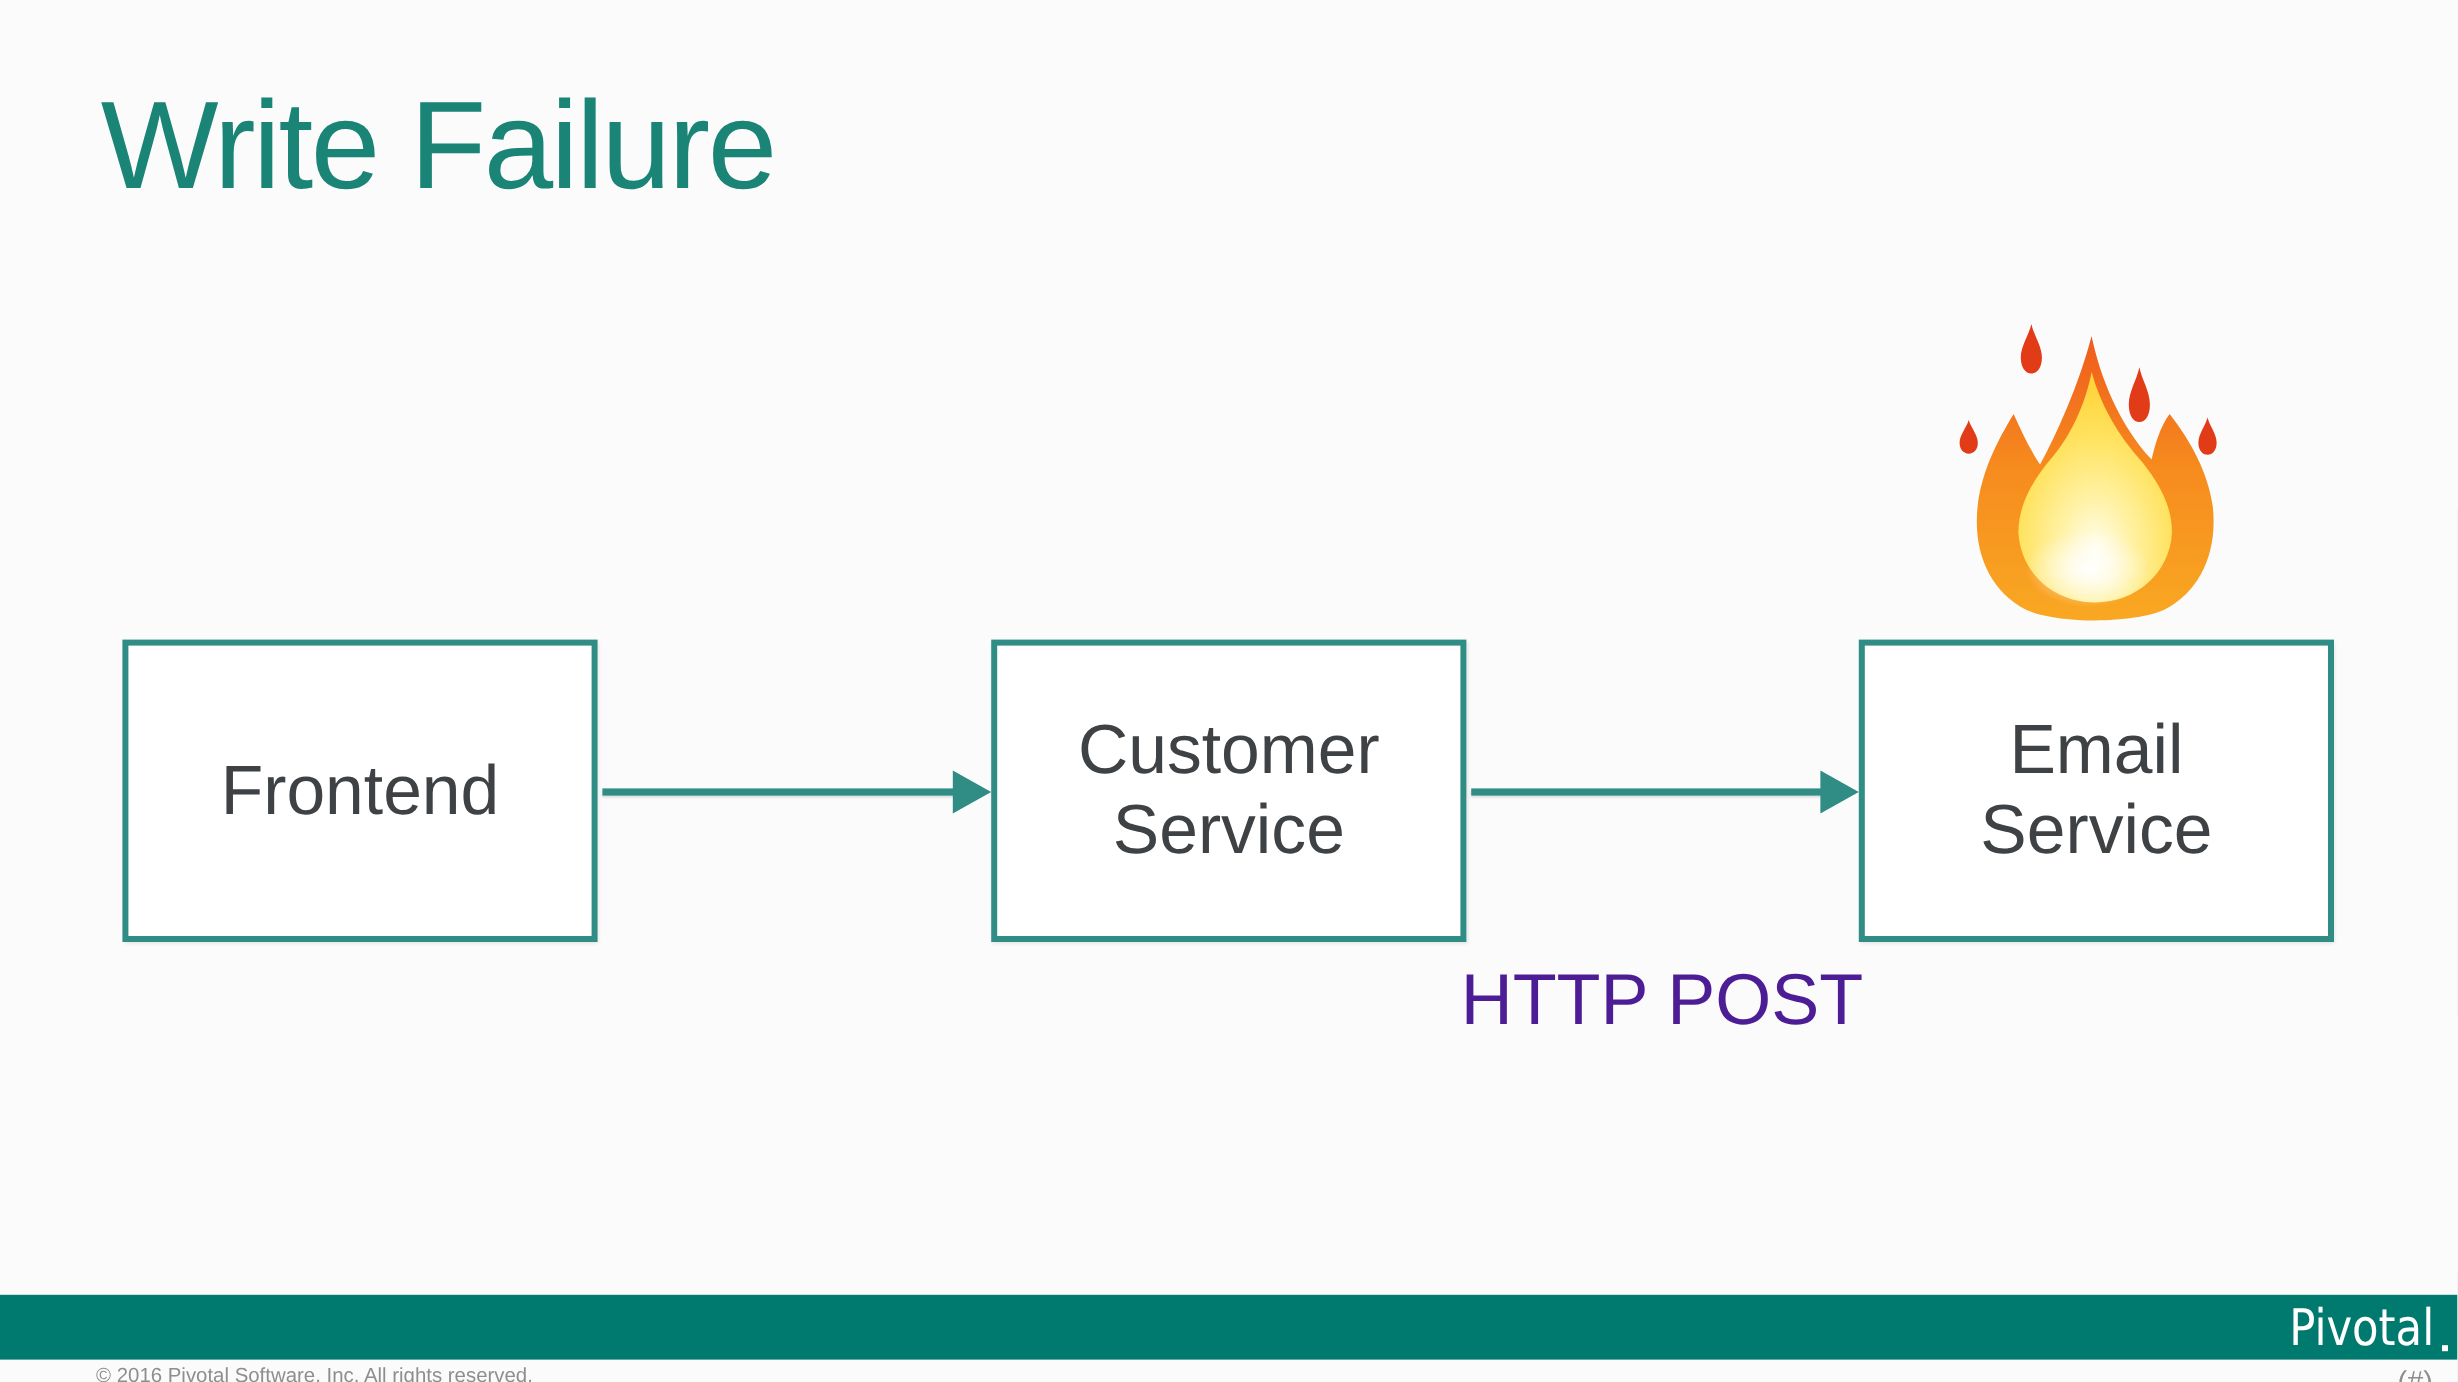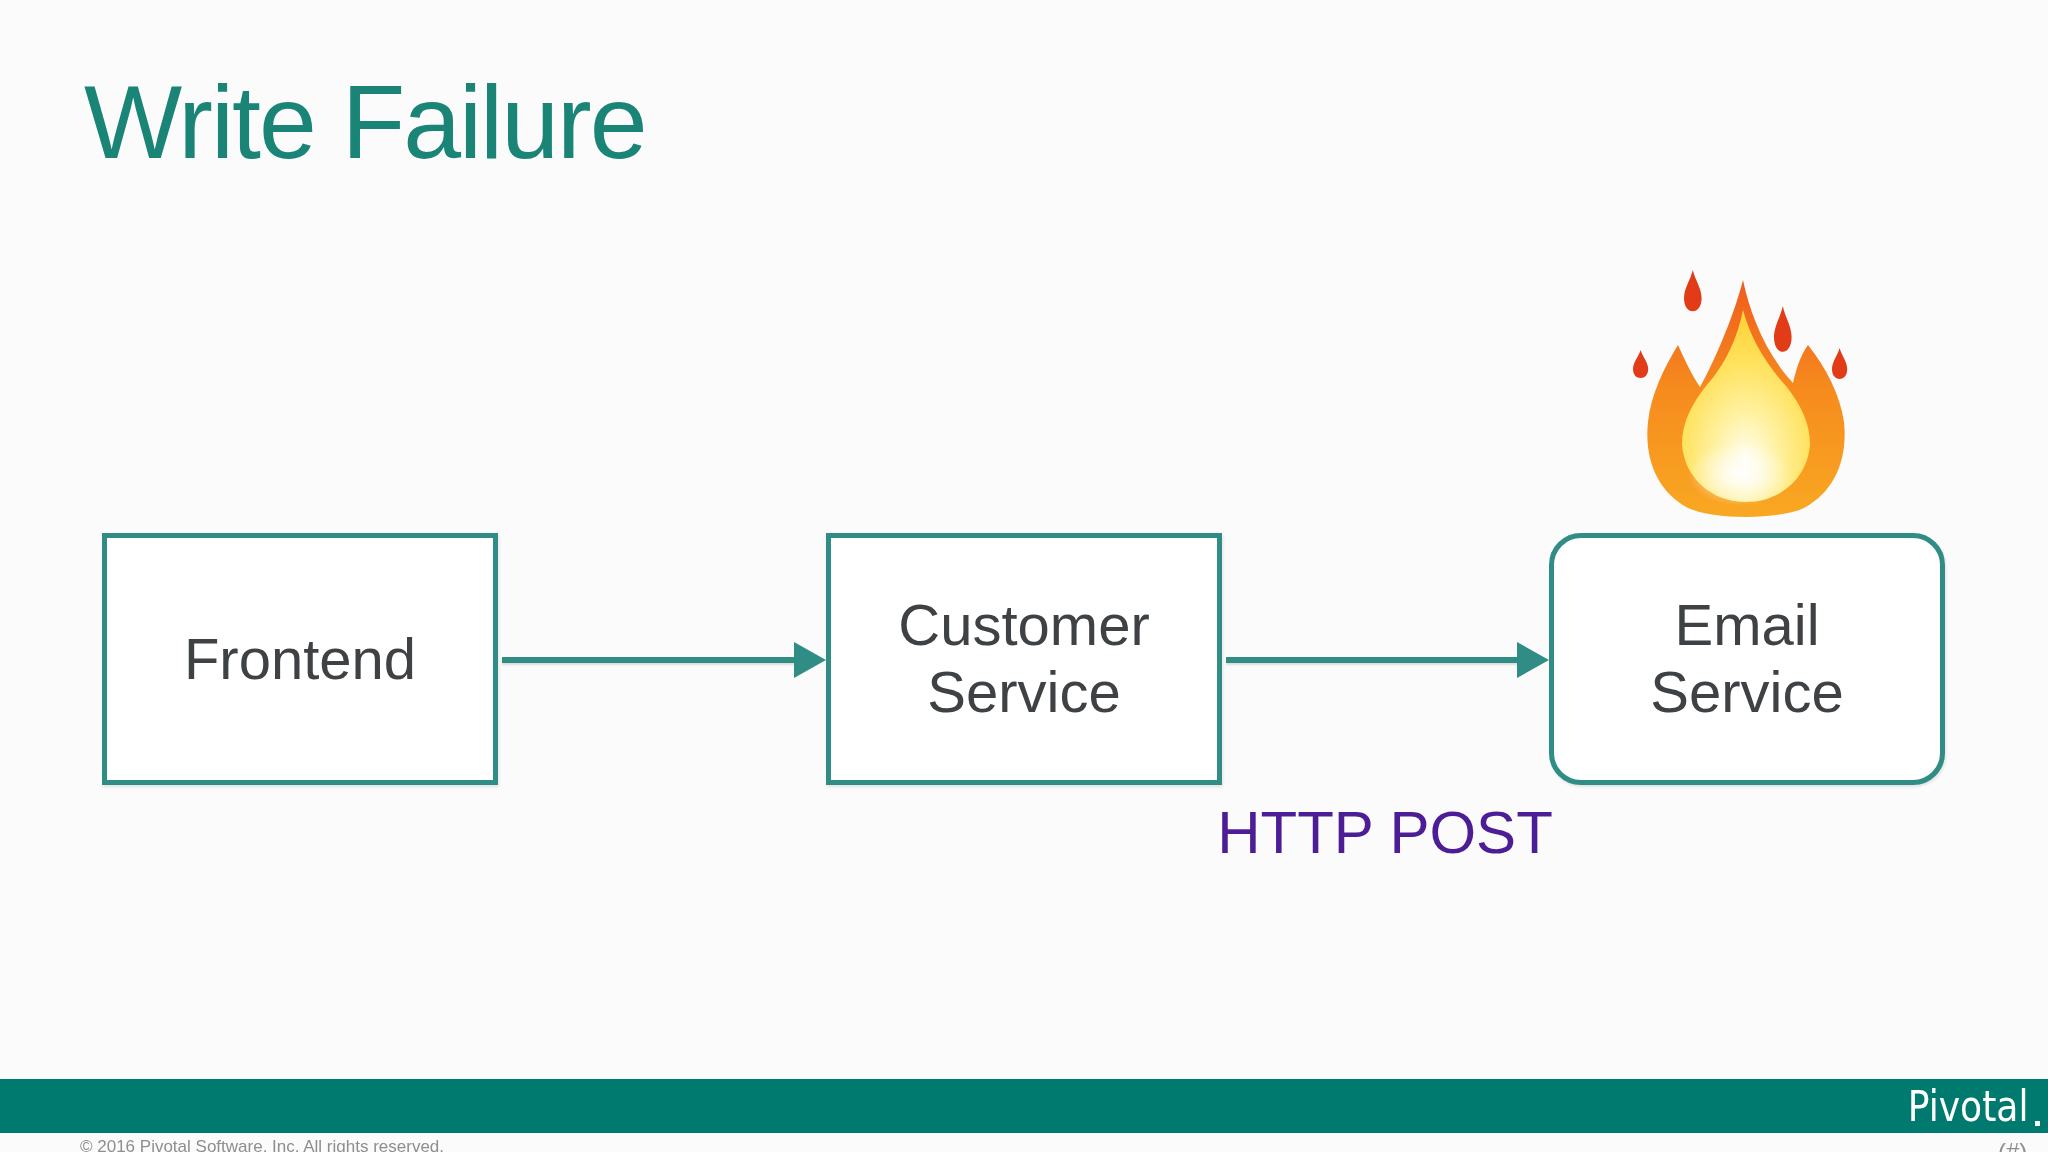--- a/index.html
+++ b/index.html
@@ -35,21 +35,21 @@
     box-shadow:1px 2px 3px rgba(0,0,0,0.10);
   }
   .node-box .node-label{
     font-size:58px;
     line-height:1.15;
     color:#3f4245;
     padding:0 30px;
   }
   .box-frontend{left:102px;}
   .box-customer{left:826px;}
-  .box-email{left:1549px;border-radius:32px;}
+  .box-email{left:1549px;}
   .arrow-line{
     position:absolute;
     top:657px;height:6px;
     background:#308d85;
     box-shadow:0 2px 2px rgba(0,0,0,0.12);
   }
   .arrow-line-1{left:502px;width:296px;}
   .arrow-line-2{left:1226px;width:293px;}
   .arrow-head{
     position:absolute;

